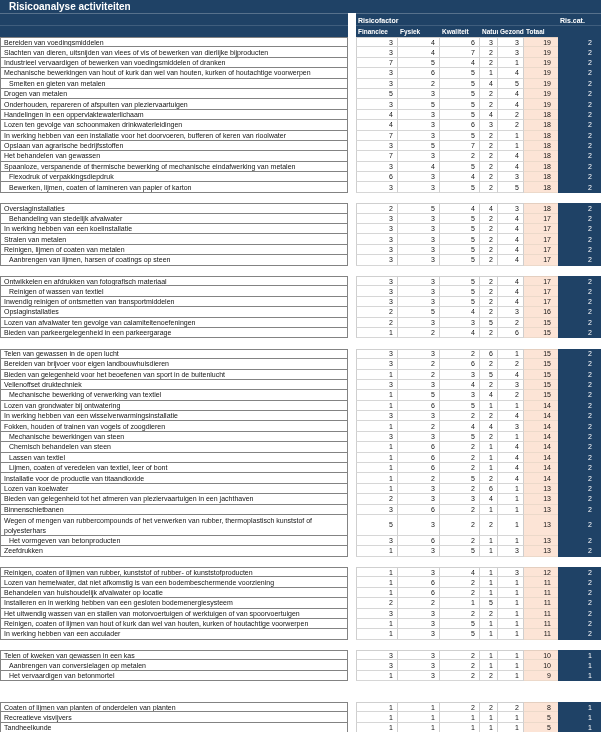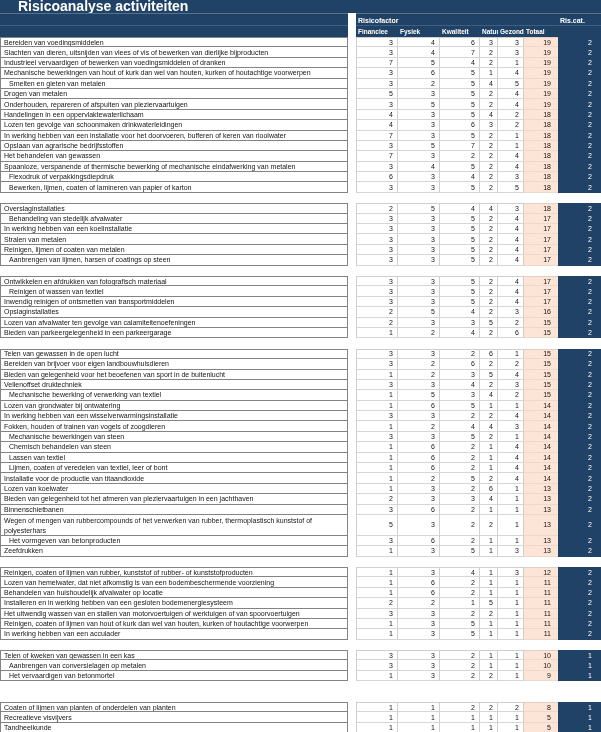--- a/index.html
+++ b/index.html
@@ -6,21 +6,21 @@
   body{
     width:601px;height:732px;background:#ffffff;
     font-family:"Liberation Sans", sans-serif;
     -webkit-font-smoothing:antialiased;
   }
   .sheet{position:relative;width:601px;height:732px;overflow:hidden;background:#fff;}
 
   
   .title-bar{
     height:13px;background:#1f4266;color:#fff;
-    font-size:14px;font-weight:bold;line-height:13px;padding-left:18px;
+    font-size:10px;font-weight:bold;line-height:13px;padding-left:9px;
   }
   .hdr{display:flex;background:#fff;color:#fff;}
   .hdr-1{height:13px;font-size:7px;font-weight:bold;}
   .hdr-2{height:11px;font-size:6.5px;font-weight:bold;}
   .hdr .blk{background:#1f4266;box-sizing:border-box;line-height:13px;white-space:nowrap;overflow:visible;}
   .hdr-1 .blk{border-top:1px solid rgba(255,255,255,.25);border-bottom:1px solid rgba(255,255,255,.15);}
   .hdr-2 .blk{line-height:11px;}
   .w-name{width:348px;}
   .w-gut{width:8px;background:#fff;}
   .w-factor-group{width:202px;padding-left:2px;}

